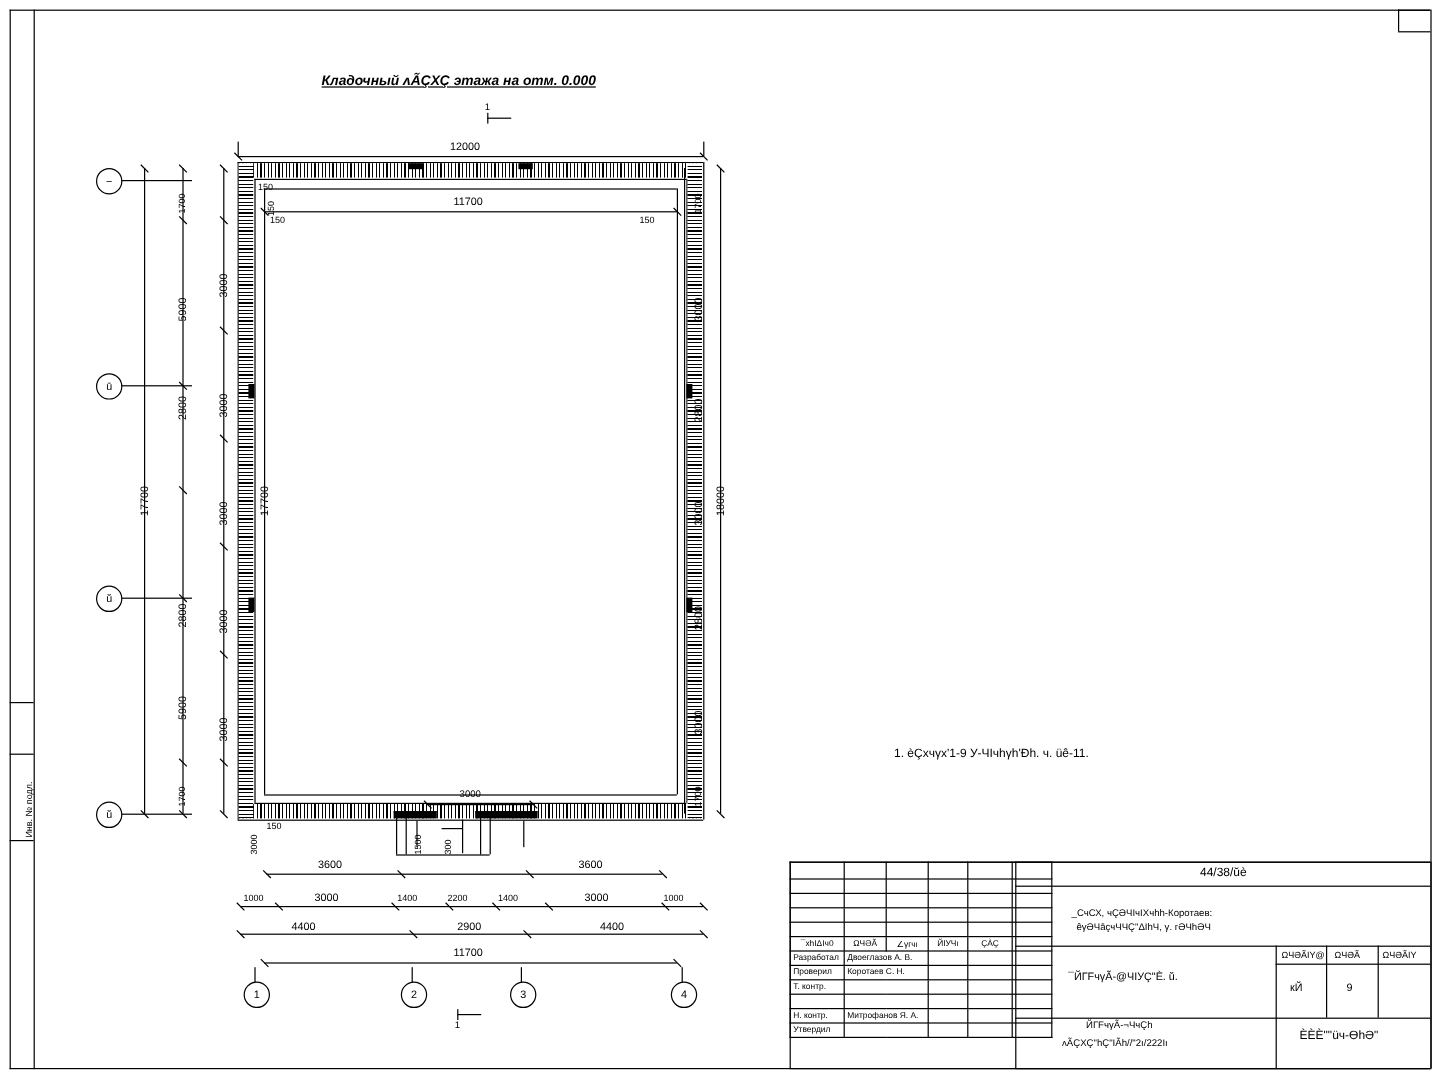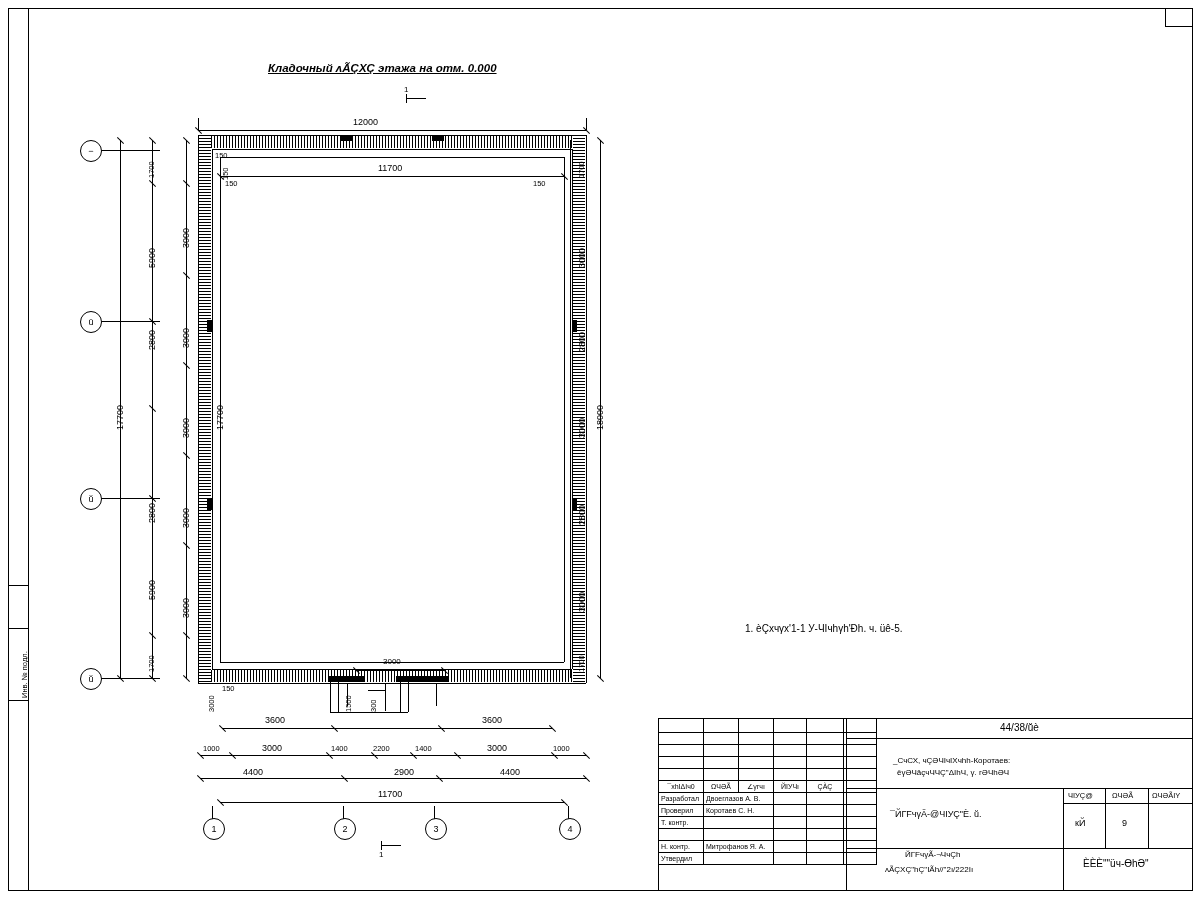--- a/index.html
+++ b/index.html
@@ -57,21 +57,21 @@
 
   <div class="ln h" style="left:406px;top:98px;width:20px;"></div>
   <div class="ln v" style="left:406px;top:94px;height:9px;"></div>
   <div class="txt sm" style="left:404px;top:86px;">1</div>
 
   <div class="ln h" style="left:198px;top:130px;width:388px;"></div>
   <div class="tick" style="left:194px;top:130px;"></div>
   <div class="tick" style="left:582px;top:130px;"></div>
   <div class="ln v" style="left:198px;top:118px;height:12px;"></div>
   <div class="ln v" style="left:586px;top:118px;height:12px;"></div>
-  <div class="txt" style="left:353px;top:118px;">12000</div>
+  <div class="txt" style="left:375px;top:118px;">12000</div>
 
   <div class="ln h" style="left:220px;top:176px;width:344px;"></div>
   <div class="tick" style="left:216px;top:176px;"></div>
   <div class="tick" style="left:560px;top:176px;"></div>
   <div class="txt" style="left:378px;top:164px;">11700</div>
   <div class="txt tiny" style="left:225px;top:180px;">150</div>
   <div class="txt tiny" style="left:533px;top:180px;">150</div>
   <div class="txt tiny" style="left:215px;top:152px;">150</div>
 
   <div class="ln h" style="left:198px;top:135px;width:388px;"></div>
@@ -202,21 +202,21 @@
   <div class="txt tiny" style="left:415px;top:745px;">1400</div>
   <div class="txt" style="left:487px;top:744px;">3000</div>
   <div class="txt tiny" style="left:553px;top:745px;">1000</div>
 
   <div class="ln h" style="left:200px;top:778px;width:386px;"></div>
   <div class="tick" style="left:196px;top:778px;"></div>
   <div class="tick" style="left:340px;top:778px;"></div>
   <div class="tick" style="left:435px;top:778px;"></div>
   <div class="tick" style="left:582px;top:778px;"></div>
   <div class="txt" style="left:243px;top:768px;">4400</div>
-  <div class="txt" style="left:394px;top:768px;">2900</div>
+  <div class="txt" style="left:381px;top:768px;">2900</div>
   <div class="txt" style="left:500px;top:768px;">4400</div>
 
   <div class="ln h" style="left:220px;top:802px;width:344px;"></div>
   <div class="tick" style="left:216px;top:802px;"></div>
   <div class="tick" style="left:560px;top:802px;"></div>
   <div class="txt" style="left:378px;top:790px;">11700</div>
 
   <div class="ln v" style="left:212px;top:806px;height:14px;"></div>
   <div class="circ" style="left:203px;top:818px;">1</div>
   <div class="ln v" style="left:343px;top:806px;height:14px;"></div>
@@ -232,21 +232,21 @@
 
   <div class="ln h" style="left:100px;top:150px;width:60px;"></div>
   <div class="circ" style="left:80px;top:140px;">−</div>
   <div class="ln h" style="left:100px;top:321px;width:60px;"></div>
   <div class="circ" style="left:80px;top:311px;">ū</div>
   <div class="ln h" style="left:100px;top:498px;width:60px;"></div>
   <div class="circ" style="left:80px;top:488px;">ŭ</div>
   <div class="ln h" style="left:100px;top:678px;width:60px;"></div>
   <div class="circ" style="left:80px;top:668px;">ŭ</div>
 
-  <div class="txt md" style="left:745px;top:624px;">1. èÇxчγх'1-1 У‑ЧІчhγh'Ðh. ч. üê-5.</div>
+  <div class="txt md" style="left:745px;top:624px;">1. èÇxчγх'1-9 У‑ЧІчhγh'Ðh. ч. üê-11.</div>
 
   <div class="ln h" style="left:658px;top:718px;width:534px;"></div>
   <div class="ln h" style="left:658px;top:890px;width:534px;"></div>
   <div class="ln v" style="left:658px;top:718px;height:172px;"></div>
 
   <table class="tb" style="left:658px;top:718px;">
     <tbody>
         <tr>
       <td style="width:40px;height:13px;">&nbsp;</td>
           <td style="width:30px;">&nbsp;</td>
@@ -353,21 +353,21 @@
   <div class="ln v" style="left:1148px;top:788px;height:60px;"></div>
 
   <div class="txt md" style="left:1000px;top:723px;text-align:right;">44/38/ŭè</div>
   <div class="txt sm" style="left:893px;top:757px;">_СчСХ, чÇƏЧIчIXчhh‑Коротаев:</div>
   <div class="txt sm" style="left:897px;top:769px;">êγƏЧāçчЧЧÇ"ΔIhЧ, γ. гƏЧhƏЧ</div>
 
   <div class="txt" style="left:890px;top:810px;">¯ЙГFчγÃ‑@ЧІУÇ"È. ŭ.</div>
   <div class="txt sm" style="left:905px;top:851px;">ЙГFчγÃ‑¬ЧчÇh</div>
   <div class="txt sm" style="left:885px;top:866px;">ʌÃÇХÇ"hÇ"IÃh//"2ı/222Iı</div>
 
-  <div class="txt tiny" style="left:1068px;top:792px;">ЧІУÇ@</div>
+  <div class="txt tiny" style="left:1068px;top:792px;">ΩЧƏÃIΥ@</div>
   <div class="txt tiny" style="left:1112px;top:792px;">ΩЧƏÃ</div>
   <div class="txt tiny" style="left:1152px;top:792px;">ΩЧƏÃIΥ</div>
   <div class="txt" style="left:1075px;top:819px;">кЙ</div>
   <div class="txt" style="left:1122px;top:819px;">9</div>
   <div class="txt" style="left:1163px;top:819px;"></div>
   <div class="txt md" style="left:1083px;top:859px;">ÈÈÈ""üч‑ƟhƏ"</div>
 
 </div>
 
 </body></html>

